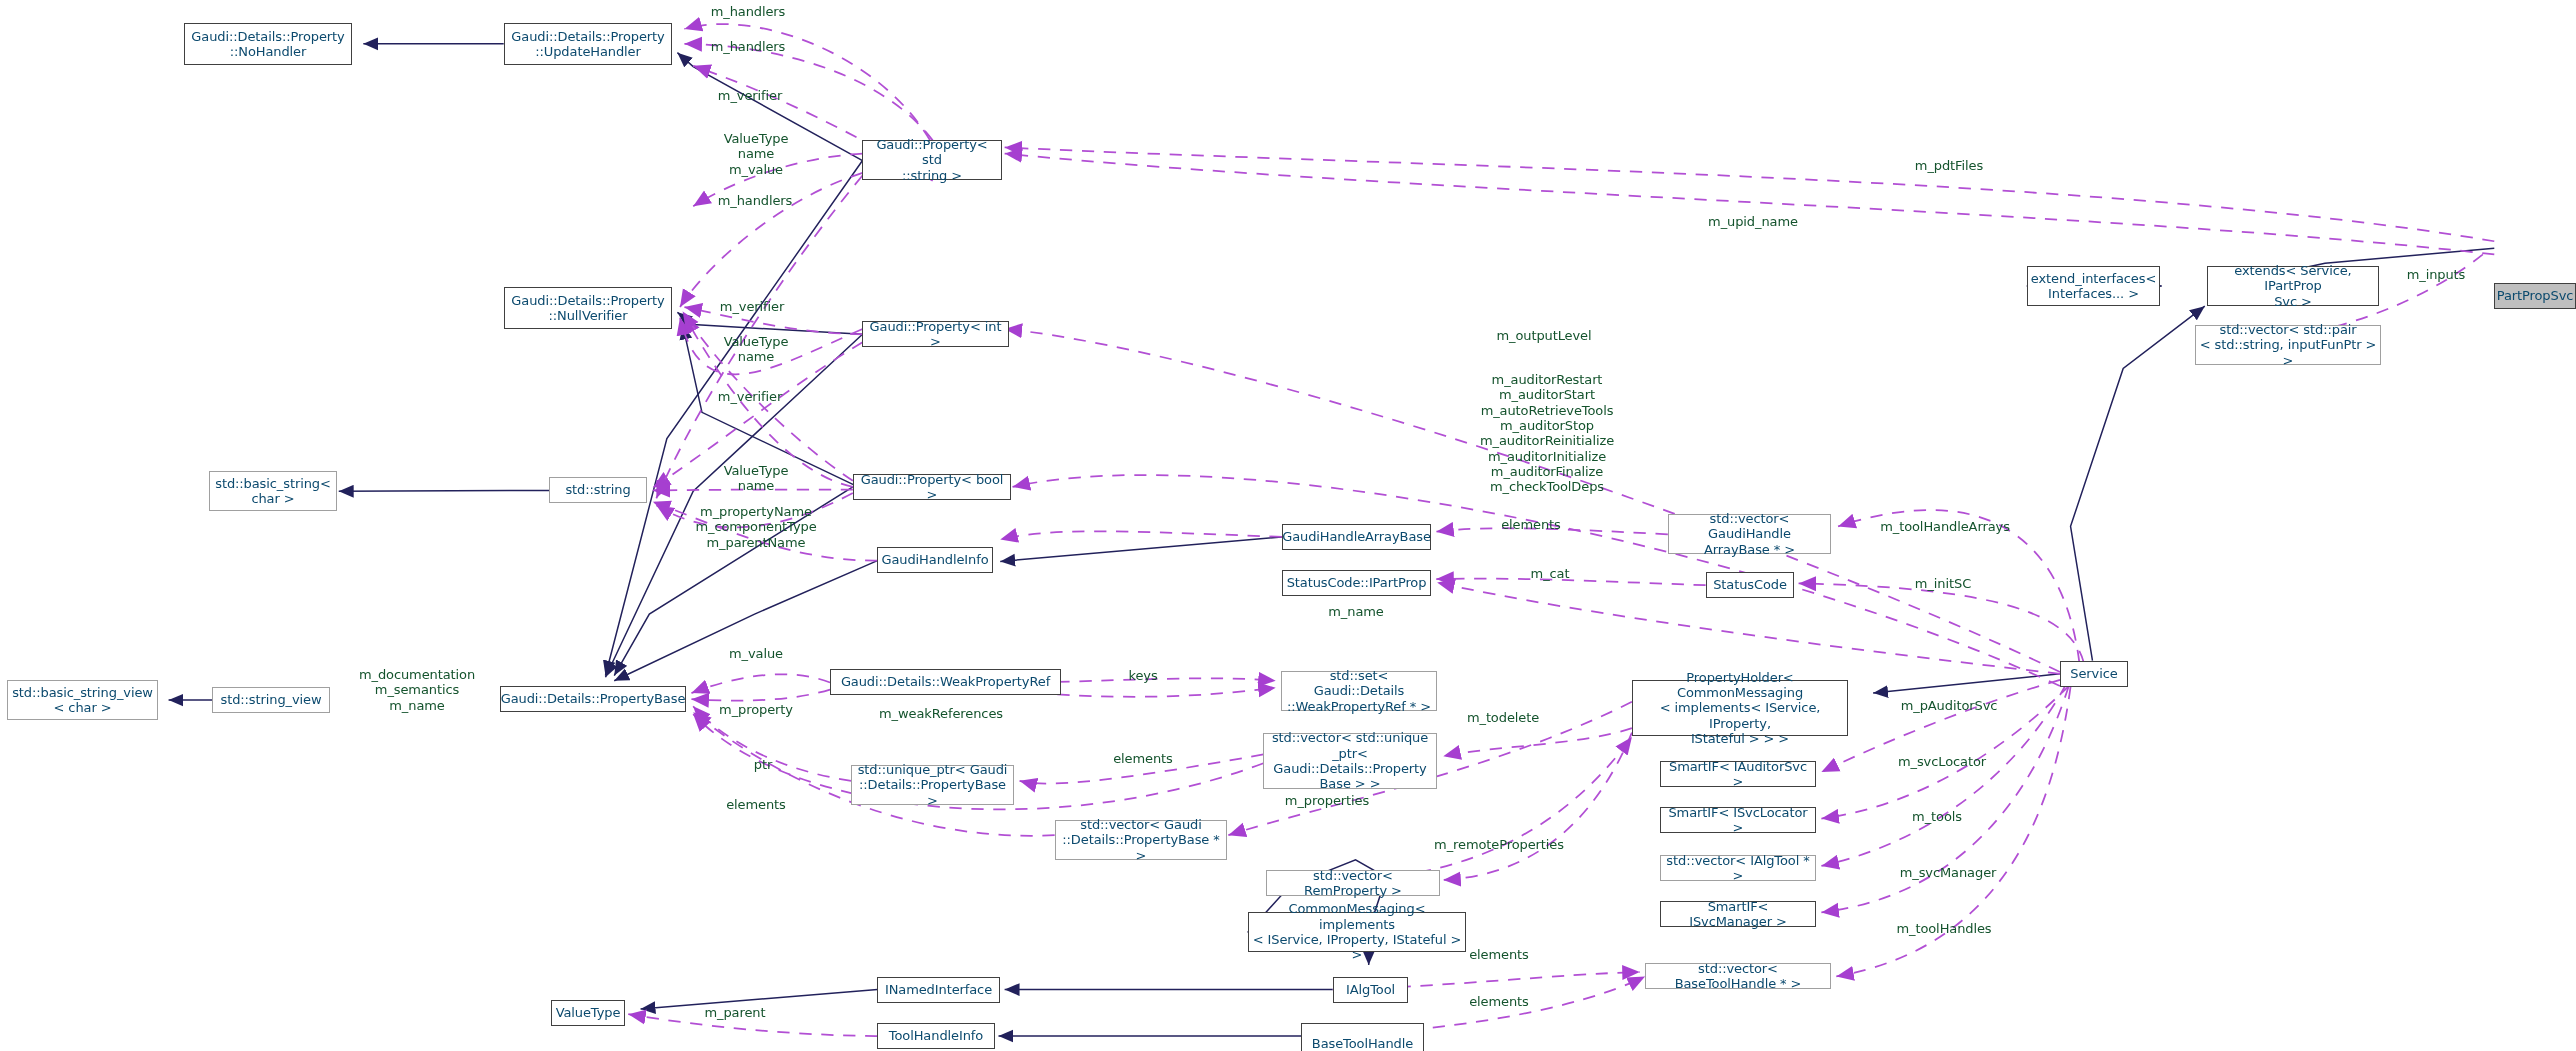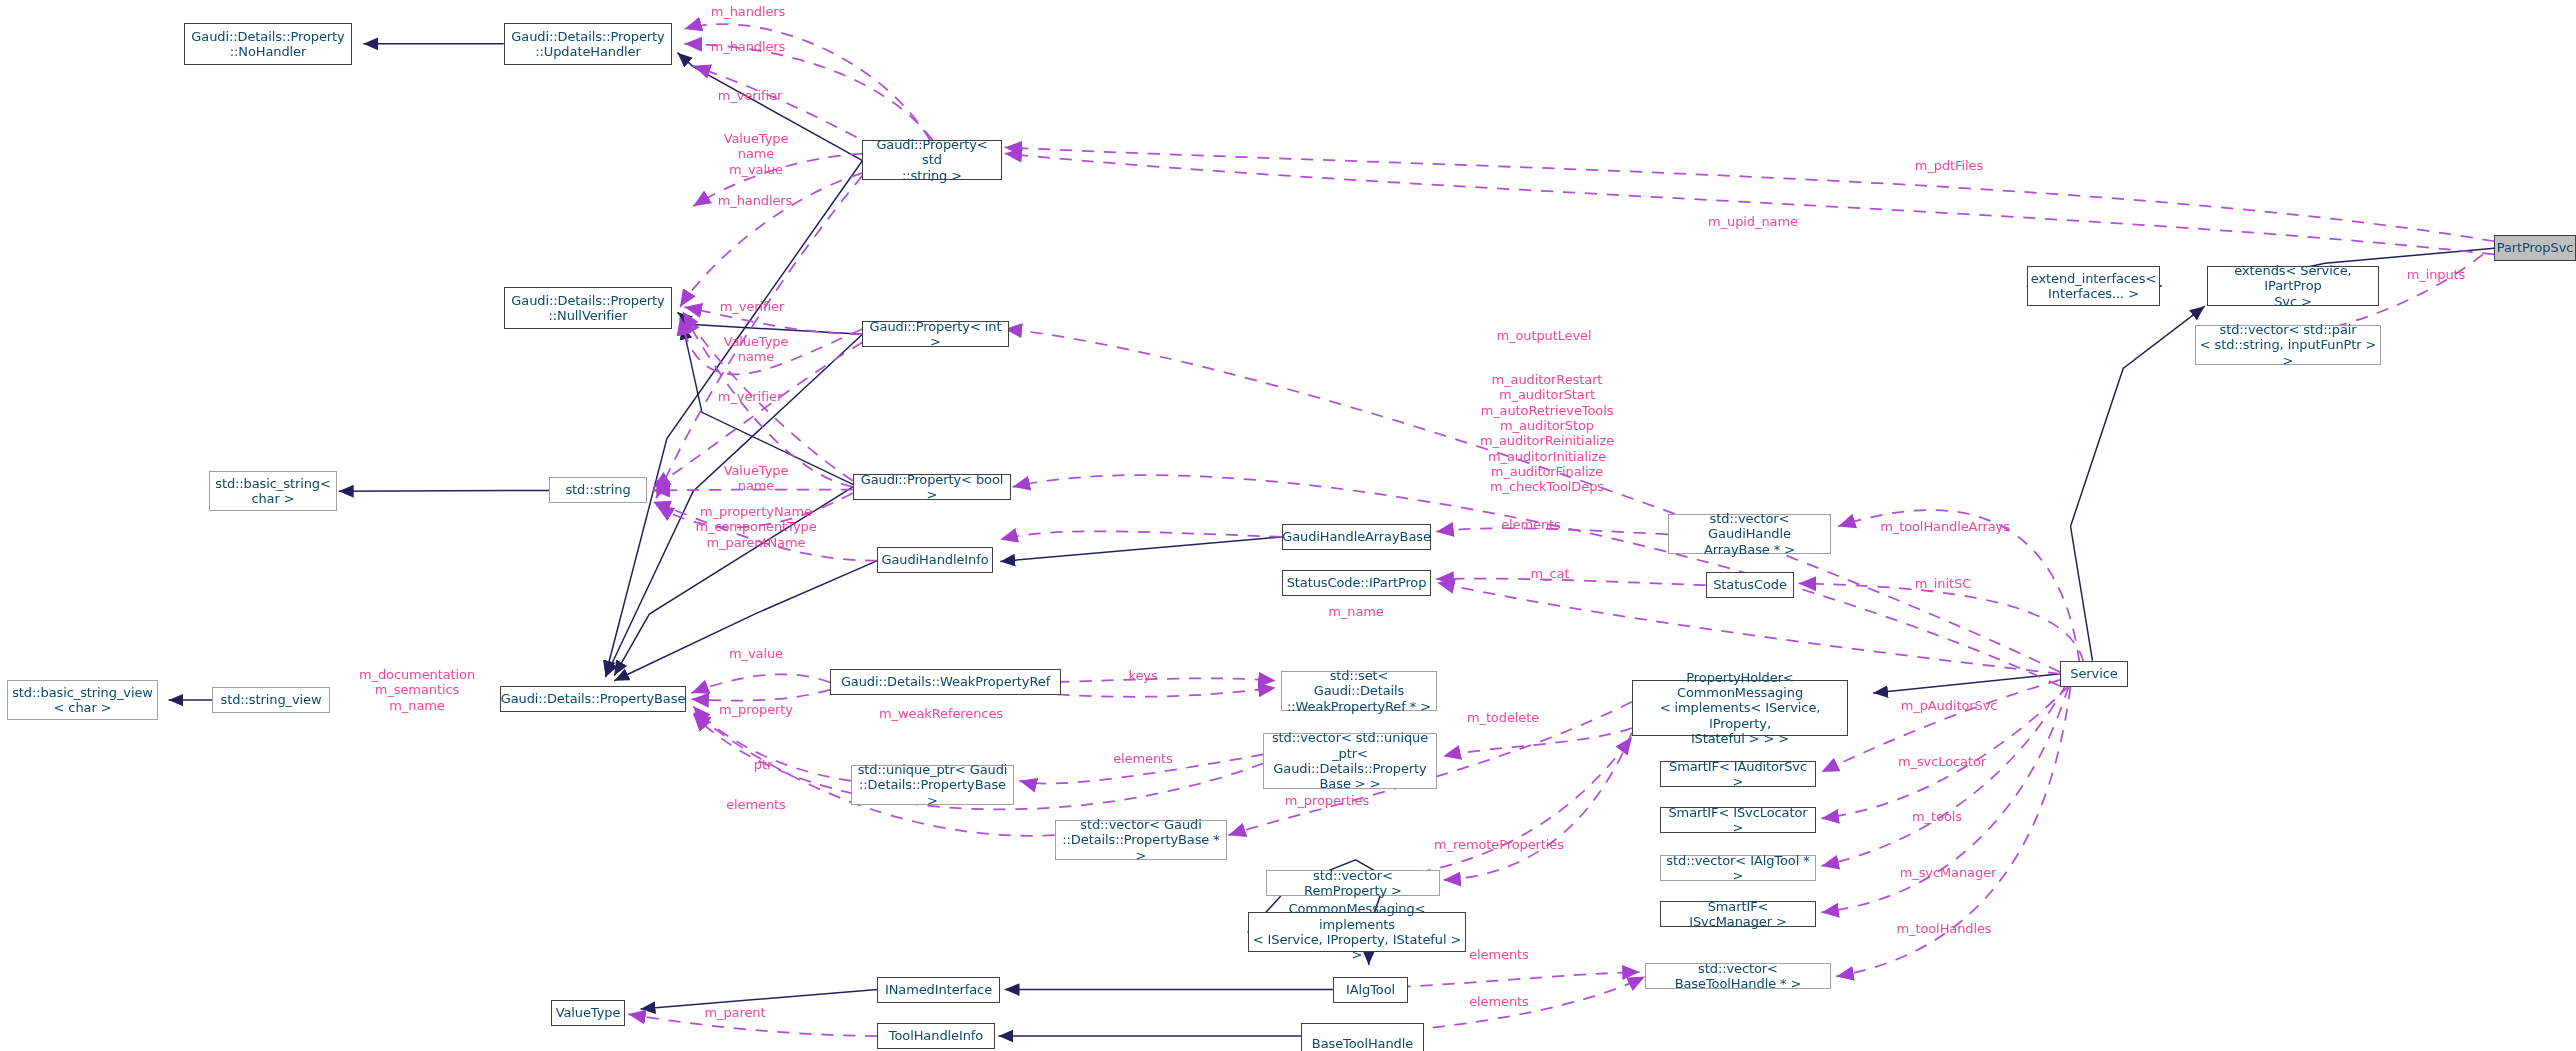--- a/index.html
+++ b/index.html
@@ -40,24 +40,25 @@
     padding: 1.8px 3.5px;
     white-space: pre-line;
     letter-spacing: -0.1px;
   }
   .node.strong {
     border: 1.4px solid #404040;
   }
   .node.highlight {
     background: #bfbfbf;
     border: 1.4px solid #404040;
+    margin-top: 48px;
   }
   .edge-label {
     position: absolute;
-    color: #ec4899;
+    color: #14532d;
     font-size: 13px;
     line-height: 1.18;
     text-align: center;
     white-space: pre-line;
     transform: translate(-50%, -50%);
     letter-spacing: -0.1px;
   }
 </style>
 </head>
 <body>

